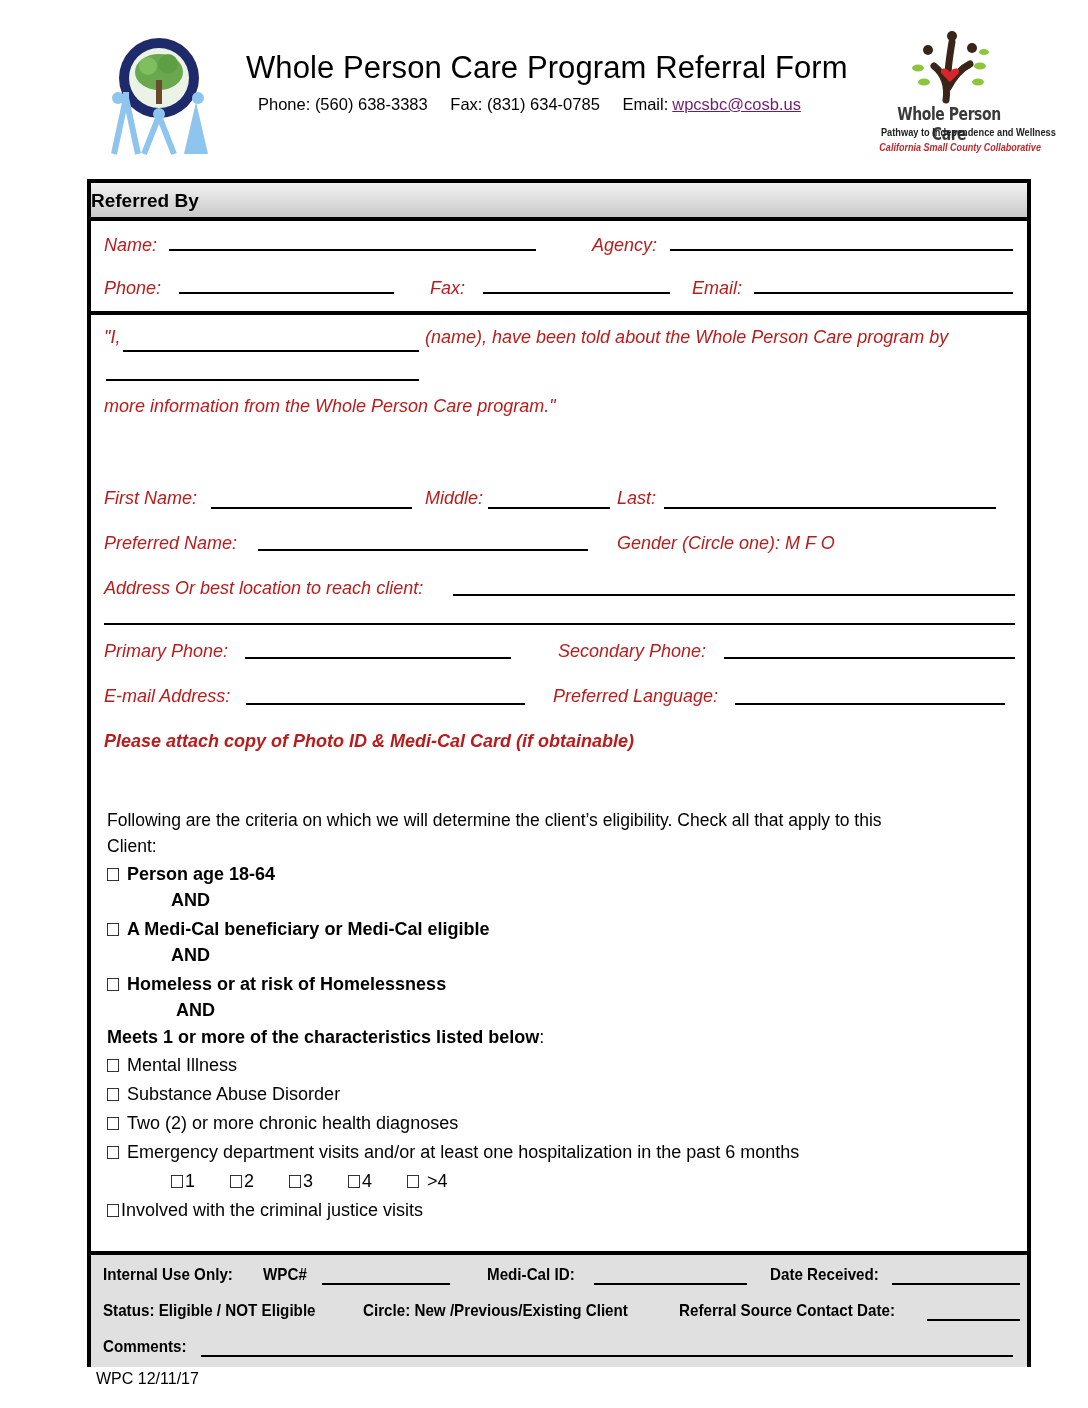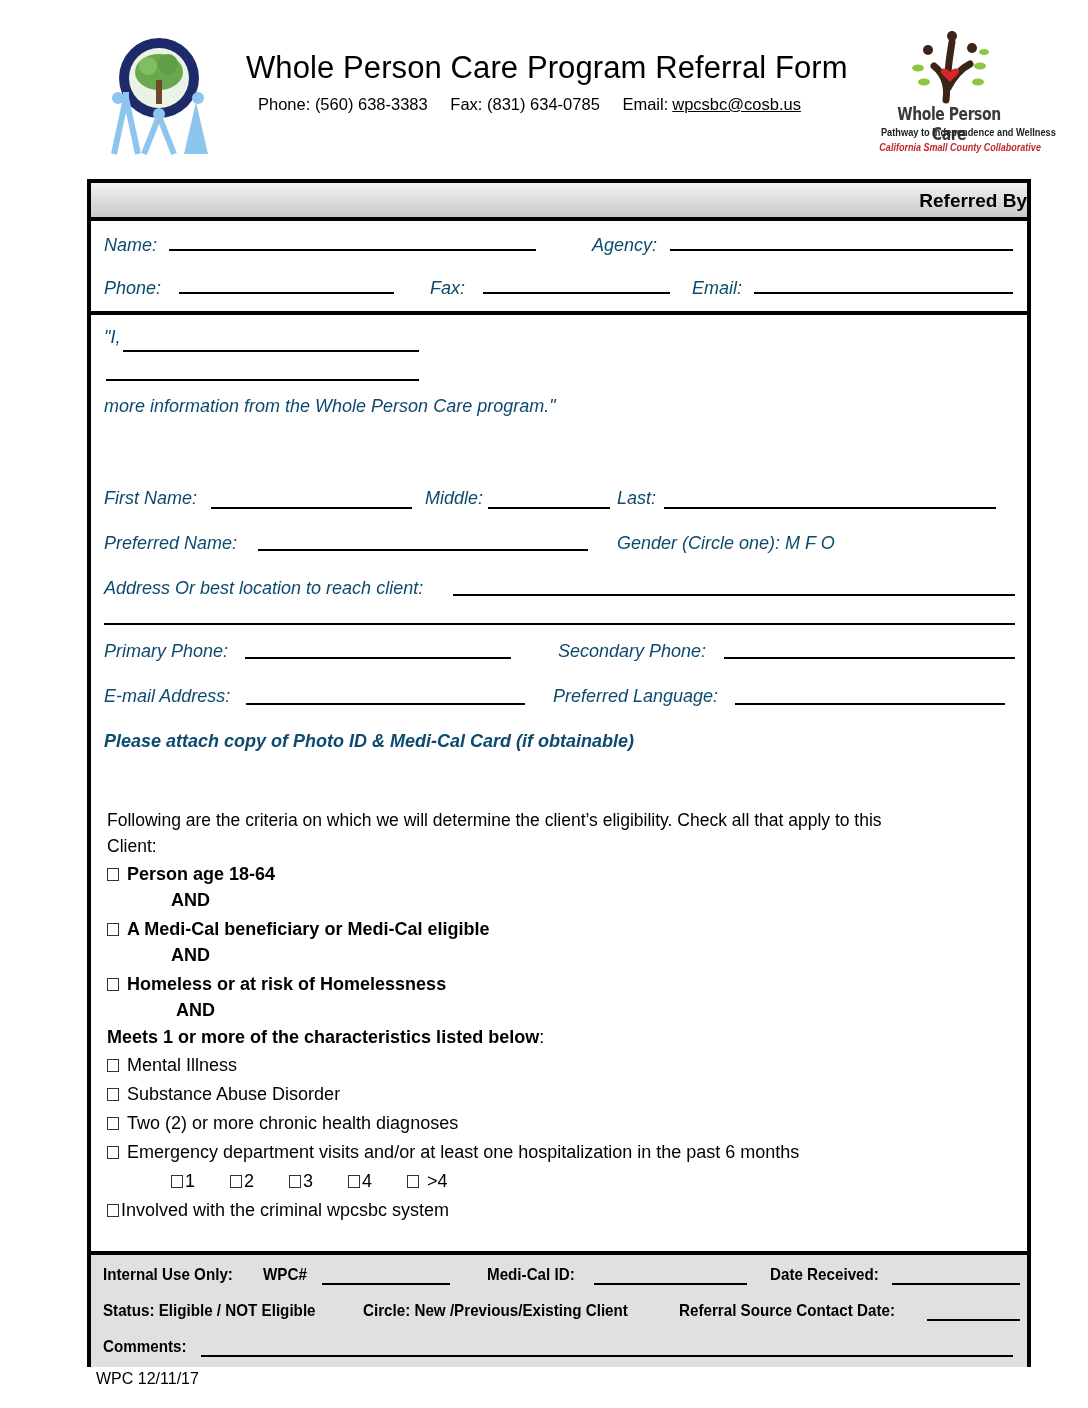--- a/index.html
+++ b/index.html
@@ -4,33 +4,33 @@
   <style>
     html, body { margin: 0; padding: 0; background: #ffffff; }
     body { width: 1088px; height: 1408px; position: relative; font-family: "Liberation Sans", sans-serif; color: #000; overflow: hidden; }
 
     
     .logo-left { position: absolute; left: 104px; top: 36px; width: 110px; height: 120px; }
     .logo-right { position: absolute; left: 868px; top: 28px; width: 162px; height: 130px; }
     .title { position: absolute; left: 246px; top: 50px; font-size: 31px; font-family: "Liberation Sans", sans-serif; white-space: nowrap; letter-spacing: 0.1px; }
     .contact { position: absolute; left: 258px; top: 95px; font-size: 16.5px; white-space: nowrap; }
     .contact span { margin-right: 18px; }
-    .contact a { color: #000000; text-decoration: underline; }
+    .contact a { color: #701a75; text-decoration: underline; }
     .wpc-brand { position: absolute; left: 0; top: 76px; width: 162px; text-align: center; font-family: "DejaVu Sans", sans-serif; font-weight: bold; font-size: 17px; color: #3a3a3a; transform: scaleX(0.82); letter-spacing: -0.5px; }
     .wpc-tag { position: absolute; left: 0; top: 98px; width: 162px; text-align: center; font-size: 11px; color: #222; transform: scaleX(0.84); font-weight: bold; white-space: nowrap; }
     .wpc-tag2 { position: absolute; left: 0; top: 113px; width: 162px; text-align: center; font-size: 10.5px; color: #c0282d; font-style: italic; font-weight: bold; transform: scaleX(0.86); white-space: nowrap; }
 
     
     .frame { position: absolute; left: 87px; top: 179px; width: 944px; height: 1188px; border: 4px solid #000; box-sizing: border-box; }
-    .sec-head { position: absolute; left: 0; width: 936px; height: 38px; border-bottom: 4px solid #000; box-sizing: border-box; text-align: right; font-weight: bold; font-size: 19px; line-height: 36px; }
+    .sec-head { position: absolute; left: 0; width: 936px; height: 38px; border-bottom: 4px solid #000; box-sizing: border-box; text-align: left; font-weight: bold; font-size: 19px; line-height: 36px; }
     .grad { background: linear-gradient(#f2f2f2, #c9c9c9); }
     .flat { background: #c8c8c8; }
     .sep { position: absolute; left: 0; width: 936px; height: 4px; background: #000; }
 
-    .lbl { position: absolute; font-style: italic; font-size: 18px; white-space: nowrap; color: #0c4a6e; }
+    .lbl { position: absolute; font-style: italic; font-size: 18px; white-space: nowrap; color: #b91c1c; }
     .line { position: absolute; height: 0; border-bottom: 2.5px solid #000; }
     .line.thin { border-bottom-width: 2px; }
 
     .elig { position: absolute; left: 16px; font-size: 18px; white-space: nowrap; }
     .elig.b { font-weight: bold; }
     .box { display: inline-block; width: 12px; height: 13px; border: 1.4px solid #333; vertical-align: -1px; margin-right: 8px; box-sizing: border-box; }
     .freq { position: absolute; font-size: 18px; white-space: nowrap; }
     .freq .box { margin-right: 2px; }
 
     .internal { position: absolute; left: 0; top: 1068px; width: 936px; height: 116px; background: #e0e0e0; border-top: 4px solid #000; box-sizing: border-box; }
@@ -96,20 +96,21 @@
   <div class="line" style="left:88px;top:109px;width:215px"></div>
   <div class="lbl" style="left:339px;top:95px">Fax:</div>
   <div class="line" style="left:392px;top:109px;width:187px"></div>
   <div class="lbl" style="left:601px;top:95px">Email:</div>
   <div class="line" style="left:663px;top:109px;width:259px"></div>
 
   <div class="sep" style="top:128px"></div>
 
   <div class="lbl" style="left:13px;top:144px">"I,</div>
   <div class="line thin" style="left:32px;top:167px;width:296px"></div>
+  <div class="lbl" style="left:334px;top:144px">(name), have been told about the Whole Person Care program by</div>
   <div class="line thin" style="left:15px;top:196px;width:313px"></div>
   <div class="lbl" style="left:13px;top:213px">more information from the Whole Person Care program."</div>
 
 
   <div class="lbl" style="left:13px;top:305px">First Name:</div>
   <div class="line" style="left:120px;top:324px;width:201px"></div>
   <div class="lbl" style="left:334px;top:305px">Middle:</div>
   <div class="line" style="left:397px;top:324px;width:122px"></div>
   <div class="lbl" style="left:526px;top:305px">Last:</div>
   <div class="line" style="left:573px;top:324px;width:332px"></div>
@@ -150,21 +151,21 @@
   <div class="elig" style="top:901px"><span class="box"></span><span>Substance Abuse Disorder</span></div>
   <div class="elig" style="top:930px"><span class="box"></span><span>Two (2) or more chronic health diagnoses</span></div>
   <div class="elig" style="top:959px"><span class="box"></span><span>Emergency department visits and/or at least one hospitalization in the past 6 months</span></div>
 
   <div class="freq" style="left:80px;top:988px"><span class="box"></span><span>1</span></div>
   <div class="freq" style="left:139px;top:988px"><span class="box"></span><span>2</span></div>
   <div class="freq" style="left:198px;top:988px"><span class="box"></span><span>3</span></div>
   <div class="freq" style="left:257px;top:988px"><span class="box"></span><span>4</span></div>
   <div class="freq" style="left:316px;top:988px"><span class="box" style="margin-right:8px"></span><span>&gt;4</span></div>
 
-  <div class="elig" style="top:1017px"><span class="box" style="margin-right:2px"></span><span>Involved with the criminal wpcsbc system</span></div>
+  <div class="elig" style="top:1017px"><span class="box" style="margin-right:2px"></span><span>Involved with the criminal justice visits</span></div>
 
   <div class="internal">
     <div class="int-lbl" style="left:12px;top:10px">Internal Use Only:</div>
     <div class="int-lbl" style="left:172px;top:10px">WPC#</div>
     <div class="line" style="left:231px;top:28px;width:128px"></div>
     <div class="int-lbl" style="left:396px;top:10px">Medi-Cal ID:</div>
     <div class="line" style="left:503px;top:28px;width:153px"></div>
     <div class="int-lbl" style="left:679px;top:10px">Date Received:</div>
     <div class="line" style="left:801px;top:28px;width:128px"></div>
 

